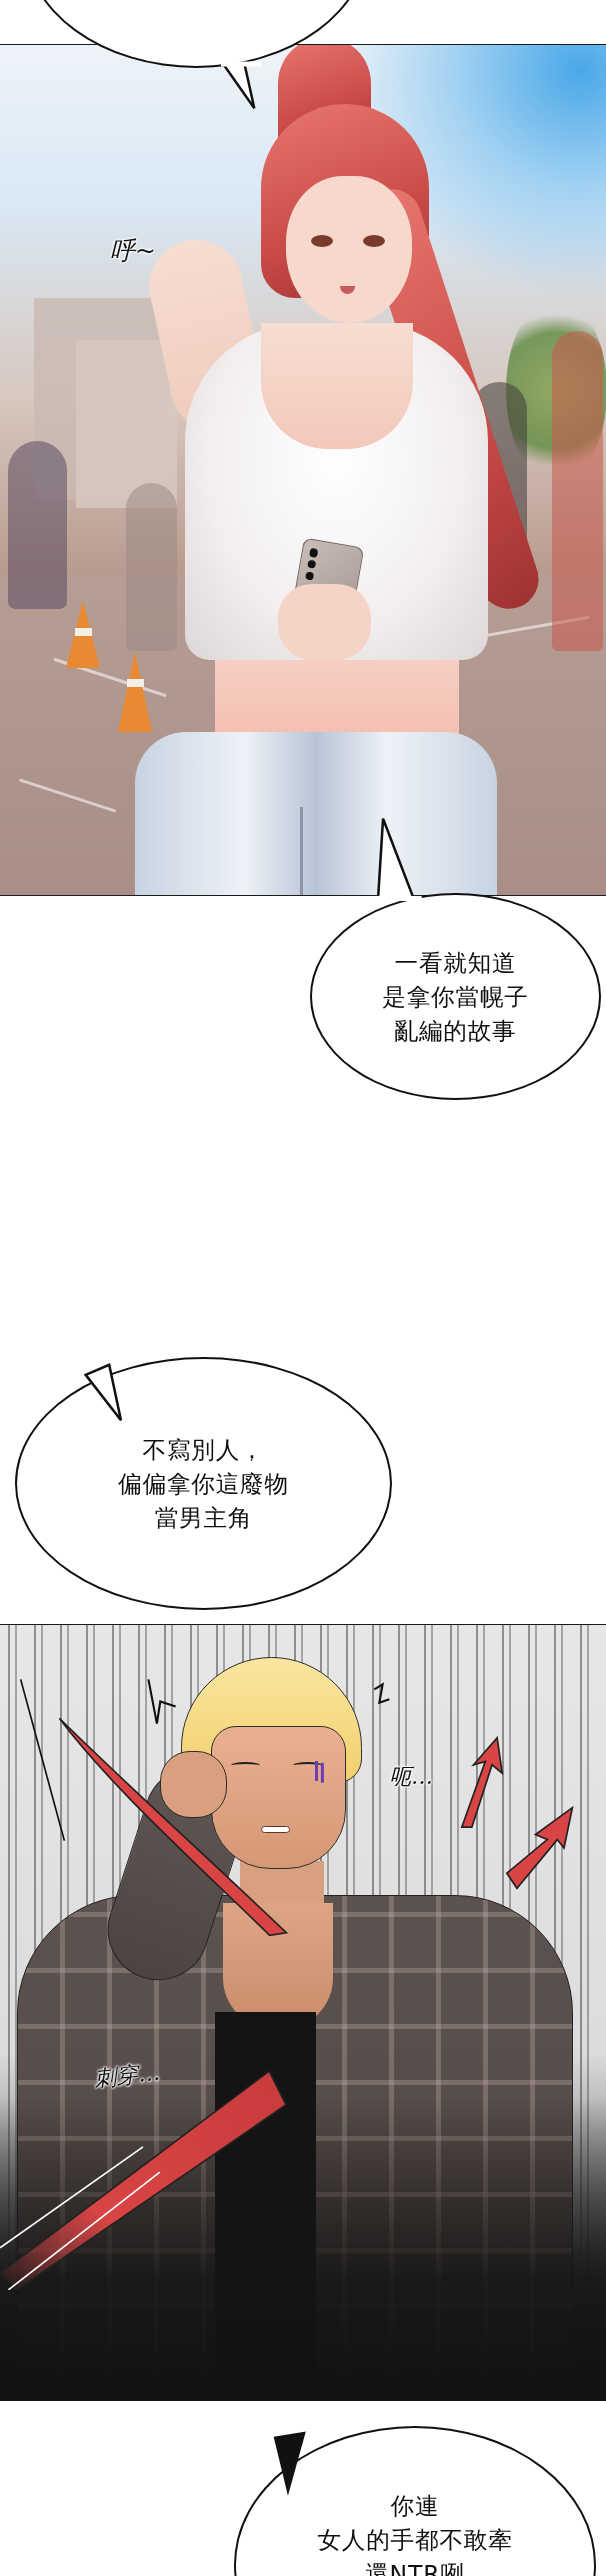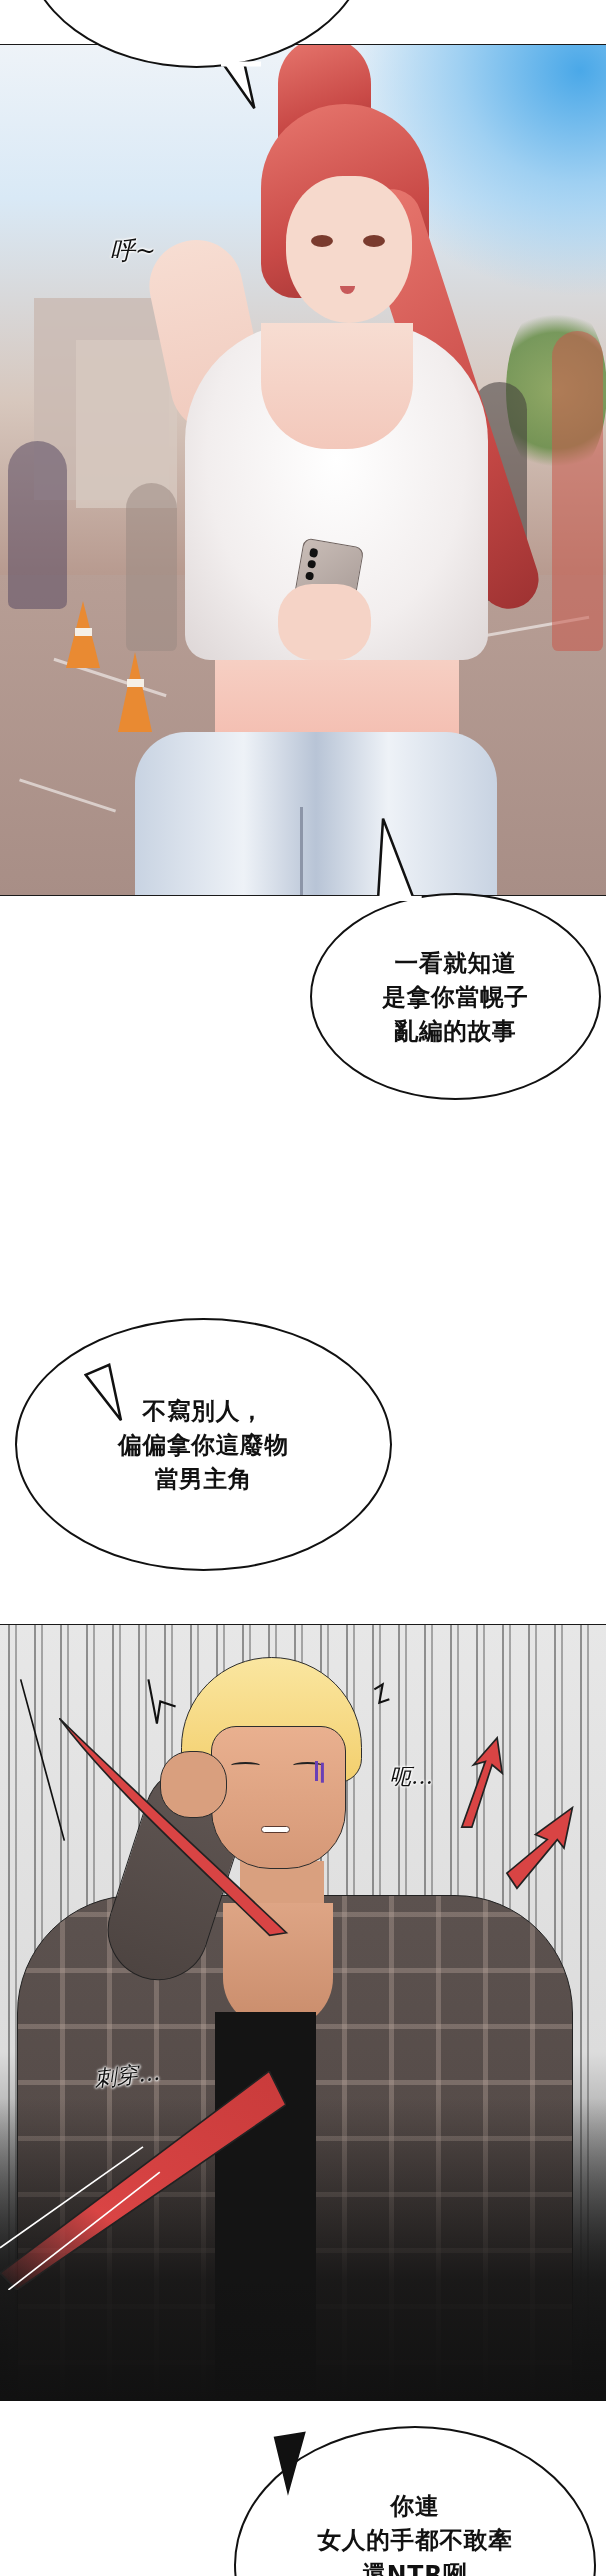--- a/index.html
+++ b/index.html
@@ -48,25 +48,25 @@
         repeating-linear-gradient(90deg, transparent 0 42px, rgba(190,170,160,.35) 42px 47px),
         repeating-linear-gradient(0deg, transparent 0 51px, rgba(190,170,160,.35) 51px 56px),
         linear-gradient(180deg, #5c524f 0%, #4e4441 100%); }
     .chest { position: absolute; left: 223px; top: 278px; width: 110px; height: 126px; border-radius: 0 0 51px 51px; background: linear-gradient(180deg, #dea585, #c98c6b); }
     .tee { position: absolute; left: 215px; top: 387px; width: 101px; height: 404px; background: #141414; }
     .raised-arm { position: absolute; left: 126px; top: 139px; width: 101px; height: 219px; border-radius: 51px; background: linear-gradient(180deg, #615754, #4d4441); transform: rotate(18deg); border: 1.7px solid #222; }
     .raised-hand { position: absolute; left: 160px; top: 126px; width: 67px; height: 67px; border-radius: 30px; background: #d99f7e; border: 1.7px solid #2d2d2d; }
 
     
     .bubble { position: absolute; background: #fff; border: 2.5px solid #111; border-radius: 50%; display: flex; align-items: center; justify-content: center; text-align: center; z-index: 5; }
-    .bubble-text { font-family: "DejaVu Sans", sans-serif; font-size: 23.6px; line-height: 34px; color: #111; white-space: pre-line; letter-spacing: 0.8px; font-weight: bold; }
+    .bubble-text { font-family: "DejaVu Sans", sans-serif; font-size: 23.6px; line-height: 34px; color: #111; white-space: pre-line; letter-spacing: 0.8px; }
 
     #bubble-0 { left: 23.6px; top: -185px; width: 345px; height: 253px; }
     #bubble-1 { left: 310px; top: 893px; width: 291px; height: 207px; }
-    #bubble-2 { left: 15px; top: 1318px; width: 377px; height: 253px; }
+    #bubble-2 { left: 15px; top: 1357px; width: 377px; height: 253px; }
     #bubble-3 { left: 234px; top: 2426px; width: 362px; height: 278px; }
 
     .tail-svg { position: absolute; z-index: 6; }
 
     
     .sfx { position: absolute; font-family: "DejaVu Serif", serif; color: #111; -webkit-text-stroke: 0; text-shadow: 0 0 2.5px #fff, 0 0 2.5px #fff, 0 0 2.5px #fff, 0 0 3.4px #fff; z-index: 7; font-style: italic; }
     #sfx-hu { left: 110px; top: 234px; font-size: 25px; }
     #sfx-e { left: 389px; top: 1762px; font-size: 22px; }
     #sfx-cichuan { left: 94px; top: 2061px; font-size: 22px; transform: rotate(-6deg); }
     .motion-mark { position: absolute; z-index: 7; }

